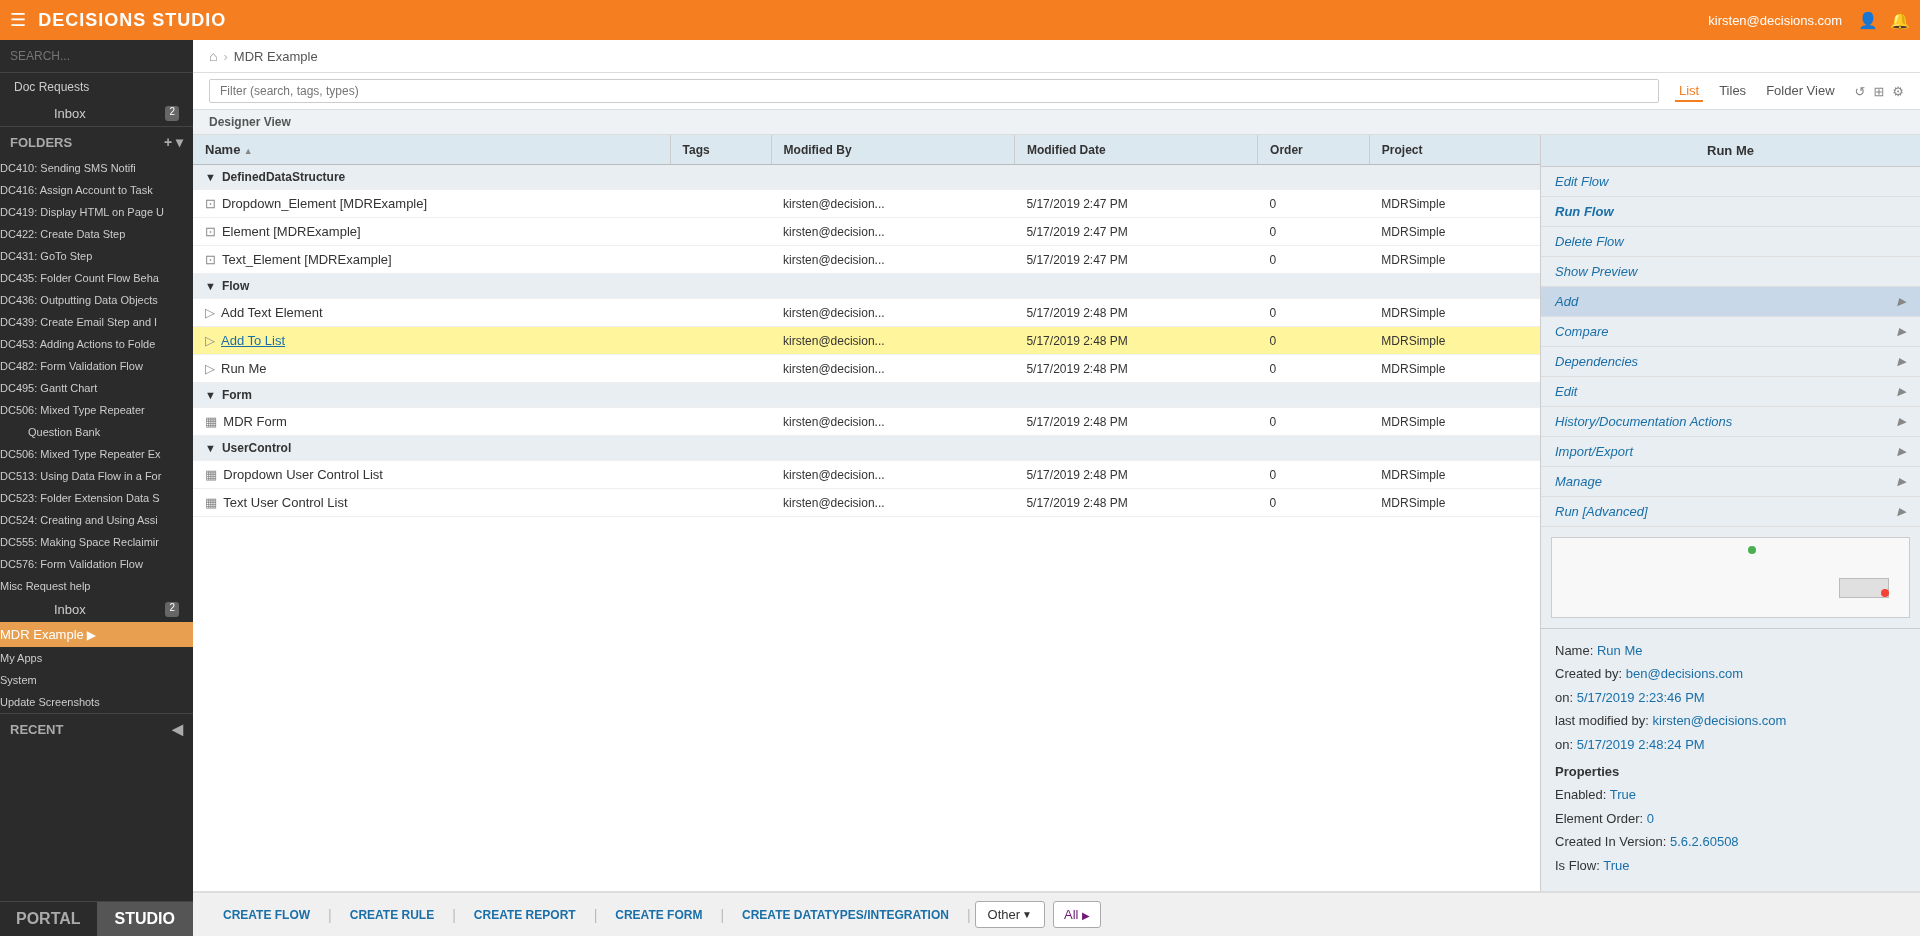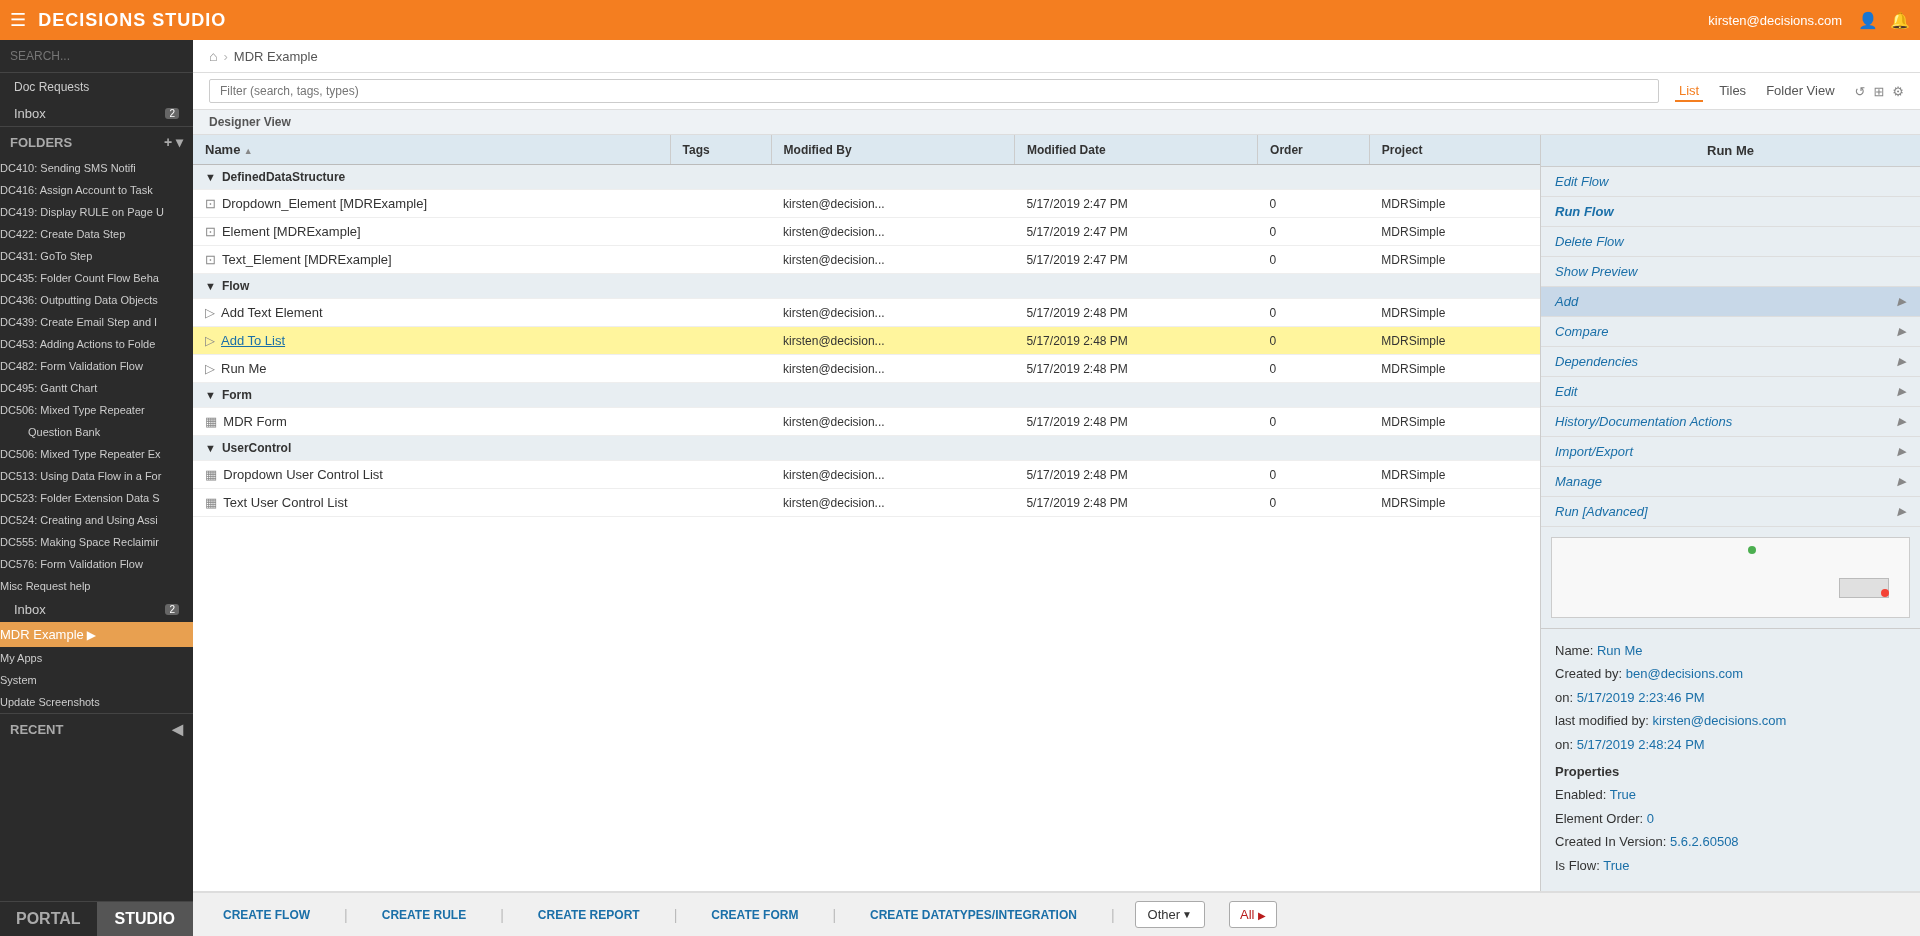--- a/index.html
+++ b/index.html
@@ -87,25 +87,25 @@
     .sidebar-badge {
       background: #666;
       color: white;
       border-radius: 3px;
       padding: 0 4px;
       font-size: 10px;
       margin-left: auto;
     }
     .sidebar-inbox-row {
       display: flex;
-      align-items: center;
       padding: 5px 14px;
       color: #ccc;
       font-size: 12px;
       cursor: pointer;
+      margin-left: 40px;
     }
 
     .sidebar-bottom { margin-top: auto; border-top: 1px solid #444; }
     .portal-studio-tabs { display: flex; }
     .portal-studio-tab {
       flex: 1;
       text-align: center;
       padding: 8px 0;
       color: #aaa;
       font-size: 16px;
@@ -276,21 +276,21 @@
     .metadata-value { color: #1a6fa8; }
     .metadata-section-title { font-weight: bold; margin-top: 10px; margin-bottom: 6px; font-size: 13px; }
 
     
     .bottom-bar {
       background: #f0f0f0;
       border-top: 2px solid #ddd;
       padding: 8px 16px;
       display: flex;
       align-items: center;
-      gap: 20px;
+      gap: 4px;
       flex-shrink: 0;
     }
     .bottom-btn {
       padding: 6px 14px;
       background: transparent;
       border: none;
       font-size: 12px;
       color: #1a6fa8;
       cursor: pointer;
       font-weight: bold;
@@ -307,21 +307,21 @@
       cursor: pointer;
       color: #333;
       font-size: 13px;
       background: white;
     }
     .bottom-all {
       padding: 5px 10px;
       border: 1px solid #aaa;
       border-radius: 3px;
       cursor: pointer;
-      color: #b91c1c;
+      color: #701a75;
       font-size: 13px;
       background: white;
       margin-left: 4px;
     }
 
     .th-sort-icon { font-size: 9px; color: #888; }
   </style>
 </head>
 <body>
 
@@ -350,21 +350,21 @@
       <span class="sidebar-badge">2</span>
     </div>
 
     <div class="sidebar-section-header">
       <span>FOLDERS</span>
       <span class="plus-icon">+ ▾</span>
     </div>
 
     <div class="sidebar-folder-item">DC410: Sending SMS Notifi</div>
     <div class="sidebar-folder-item">DC416: Assign Account to Task</div>
-    <div class="sidebar-folder-item">DC419: Display RULE on Page U</div>
+    <div class="sidebar-folder-item">DC419: Display HTML on Page U</div>
     <div class="sidebar-folder-item">DC422: Create Data Step</div>
     <div class="sidebar-folder-item">DC431: GoTo Step</div>
     <div class="sidebar-folder-item">DC435: Folder Count Flow Beha</div>
     <div class="sidebar-folder-item">DC436: Outputting Data Objects</div>
     <div class="sidebar-folder-item">DC439: Create Email Step and I</div>
     <div class="sidebar-folder-item">DC453: Adding Actions to Folde</div>
     <div class="sidebar-folder-item">DC482: Form Validation Flow</div>
     <div class="sidebar-folder-item">DC495: Gantt Chart</div>
     <div class="sidebar-folder-item">DC506: Mixed Type Repeater</div>
     <div class="sidebar-folder-sub">Question Bank</div>

